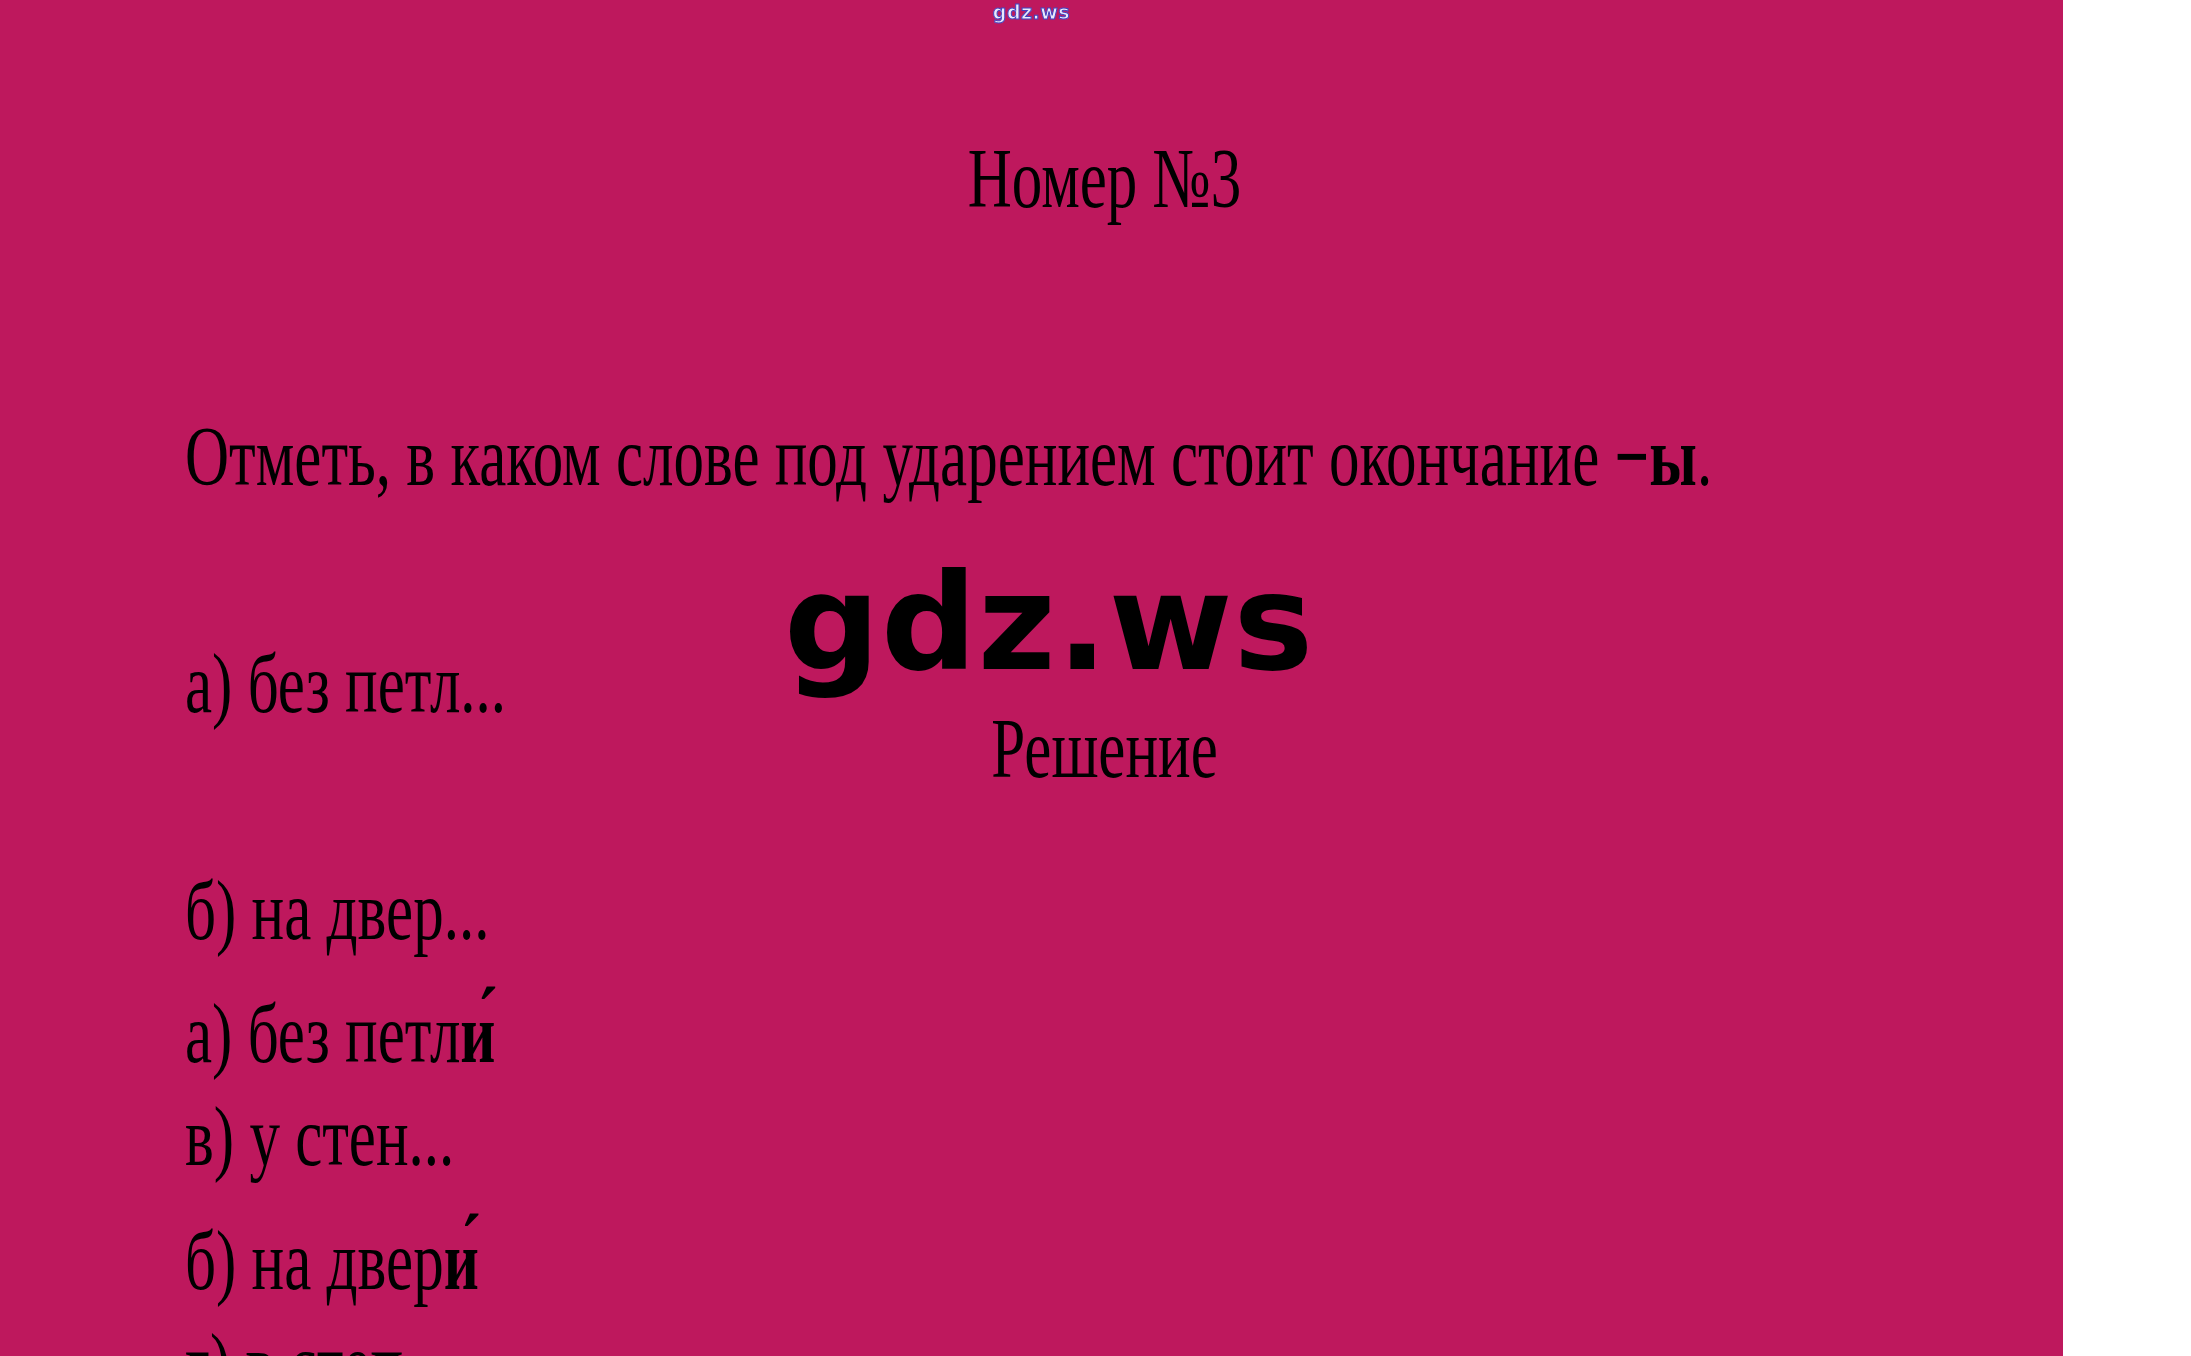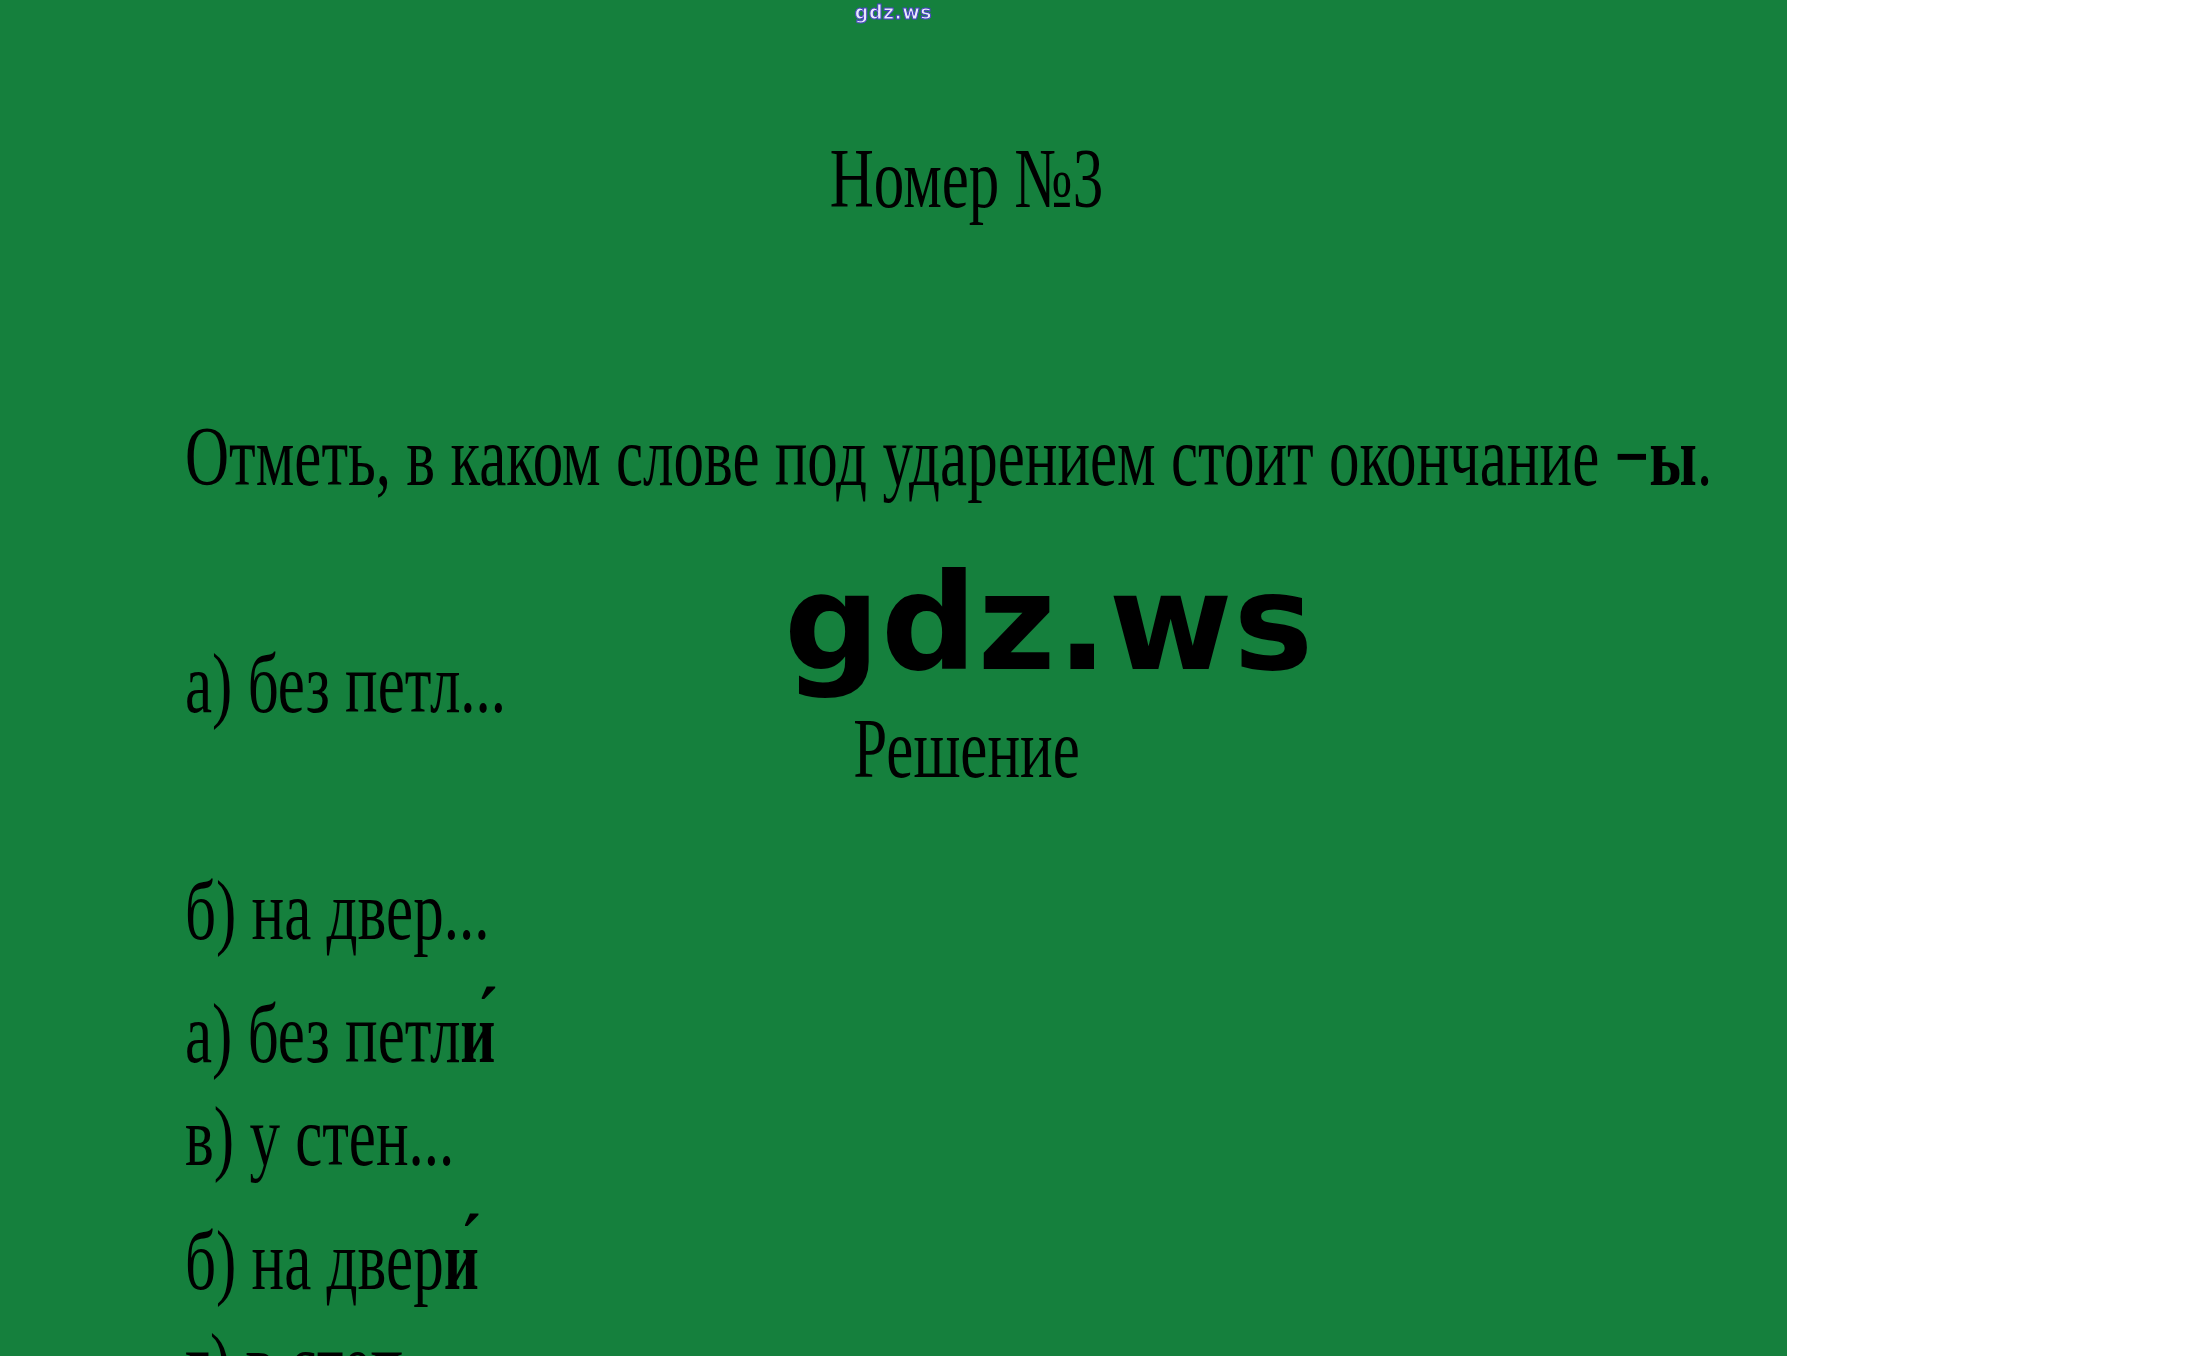--- a/index.html
+++ b/index.html
@@ -2,23 +2,23 @@
 <html><head>
 <meta charset="utf-8">
 <style>
   html, body {
     margin: 0;
     padding: 0;
     background: #ffffff;
   }
   .page {
     position: relative;
-    width: 1787px;
+    width: 2063px;
     height: 1356px;
-    background: #15803d;
+    background: #be185d;
     overflow: hidden;
     font-family: "Liberation Serif", serif;
     color: #000000;
   }
   
   .wm-top {
     position: absolute;
     top: 1px;
     left: 0;
     width: 100%;

